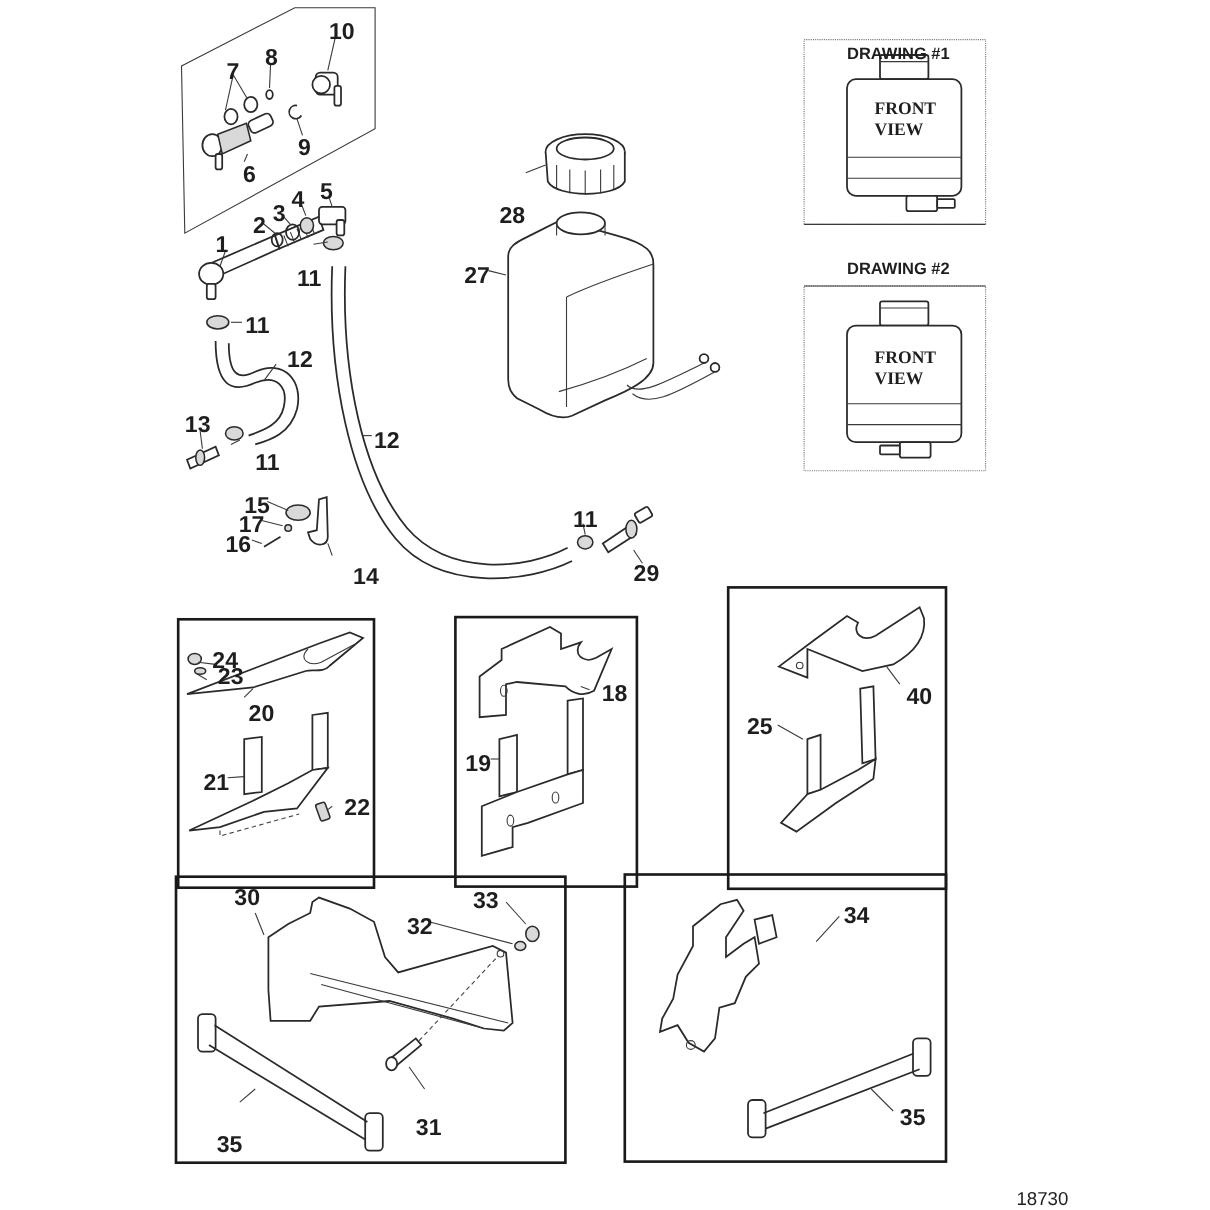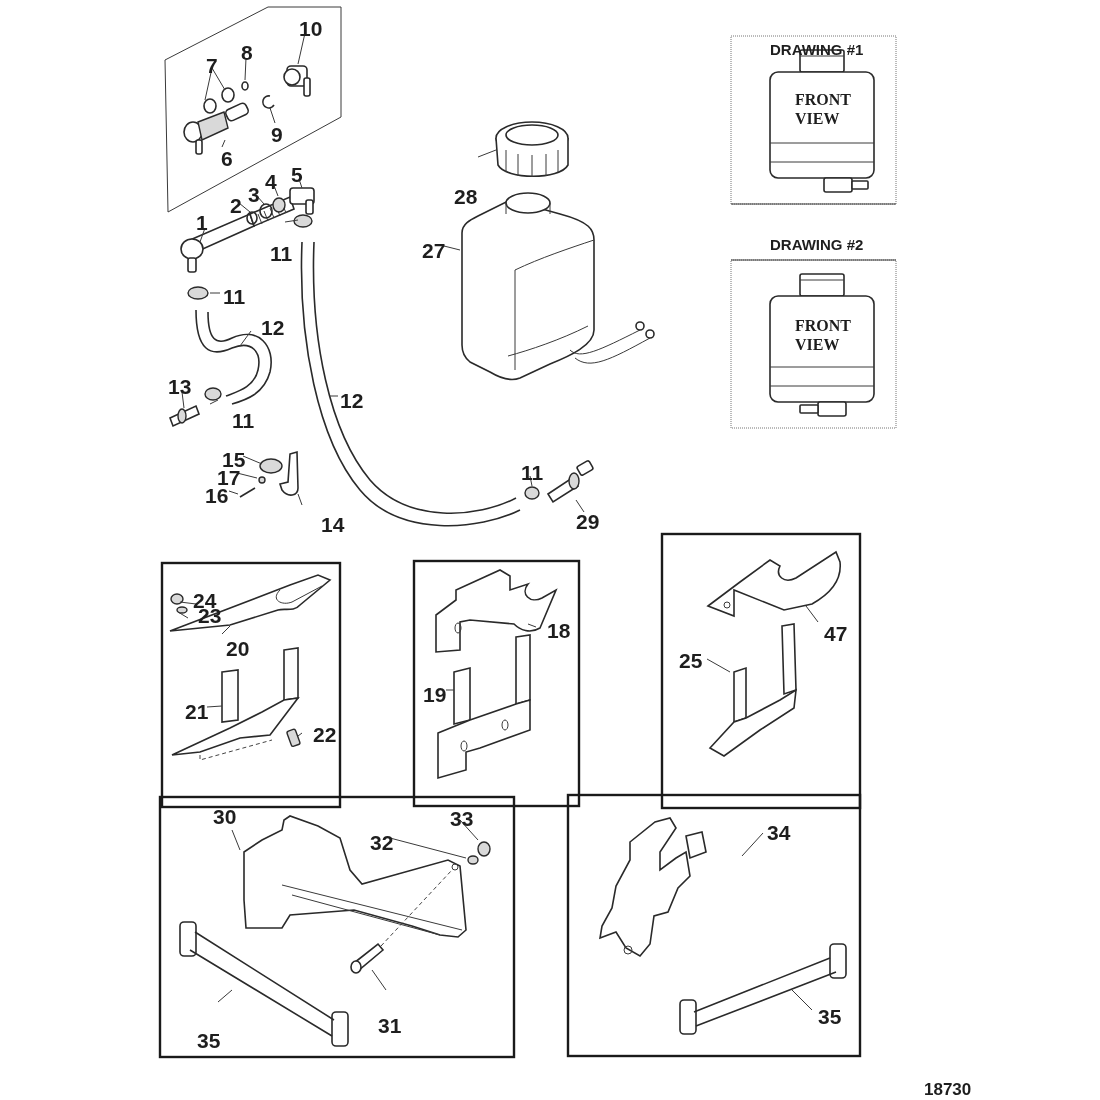--- a/index.html
+++ b/index.html
@@ -8,21 +8,21 @@
   #art .ln{fill:none;stroke:#2a2a2a;stroke-width:1.6;}
   #art .thin{fill:none;stroke:#3a3a3a;stroke-width:1;}
   #art .dash{fill:none;stroke:#444;stroke-width:1;stroke-dasharray:4 3;}
   #art .box{fill:none;stroke:#1a1a1a;stroke-width:2.4;}
   #art .boxl{fill:none;stroke:#777;stroke-width:1;stroke-dasharray:1 1;}
   #art .part{fill:#ffffff;stroke:#2a2a2a;stroke-width:1.6;}
   #art .shade{fill:#d9d9d9;stroke:#2a2a2a;stroke-width:1.4;}
   .lbl{position:absolute;font-weight:bold;font-size:21px;color:#1e1e1e;line-height:1;white-space:nowrap;}
   .title{position:absolute;font-weight:bold;font-size:15px;color:#1e1e1e;white-space:nowrap;}
   .fv{position:absolute;font-weight:bold;font-size:16px;color:#1e1e1e;line-height:19px;text-align:left;font-family:Liberation Serif, serif;}
-  .fig{position:absolute;font-weight:bold;font-size:17px;color:#1e1e1e;}
+  .fig{position:absolute;font-weight:normal;font-size:17px;color:#1e1e1e;}
 </style>
 </head>
 <body>
 
 <svg id="art" viewBox="0 0 1100 1100" xmlns="http://www.w3.org/2000/svg">
 
   <path class="thin" d="M165 60 L268 7 L341 7 L341 117 L168 212 Z"></path>
 
   <g>
     <rect class="part" x="287" y="66" width="20" height="20" rx="4"></rect>
@@ -285,25 +285,25 @@
 <span class="lbl" style="left:205px;top:485px;">16</span>
 <span class="lbl" style="left:217px;top:467px;">17</span>
 <span class="lbl" style="left:547px;top:620px;">18</span>
 <span class="lbl" style="left:423px;top:684px;">19</span>
 <span class="lbl" style="left:226px;top:638px;">20</span>
 <span class="lbl" style="left:185px;top:701px;">21</span>
 <span class="lbl" style="left:313px;top:724px;">22</span>
 <span class="lbl" style="left:198px;top:605px;">23</span>
 <span class="lbl" style="left:193px;top:590px;">24</span>
 <span class="lbl" style="left:679px;top:650px;">25</span>
-<span class="lbl" style="left:824px;top:623px;">47</span>
+<span class="lbl" style="left:824px;top:623px;">40</span>
 <span class="lbl" style="left:422px;top:240px;">27</span>
 <span class="lbl" style="left:454px;top:150px;margin-top:36px;">28</span>
 <span class="lbl" style="left:576px;top:511px;">29</span>
 <span class="lbl" style="left:213px;top:806px;">30</span>
 <span class="lbl" style="left:378px;top:1015px;">31</span>
 <span class="lbl" style="left:370px;top:832px;">32</span>
-<span class="lbl" style="left:430px;top:808px;margin-left:20px;">33</span>
+<span class="lbl" style="left:430px;top:808px;">33</span>
 <span class="lbl" style="left:767px;top:822px;">34</span>
 <span class="lbl" style="left:197px;top:1030px;">35</span>
 <span class="lbl" style="left:818px;top:1006px;">35</span>
 
 <div class="fig" style="left:924px;top:1080px;">18730</div>
 
 </body></html>

